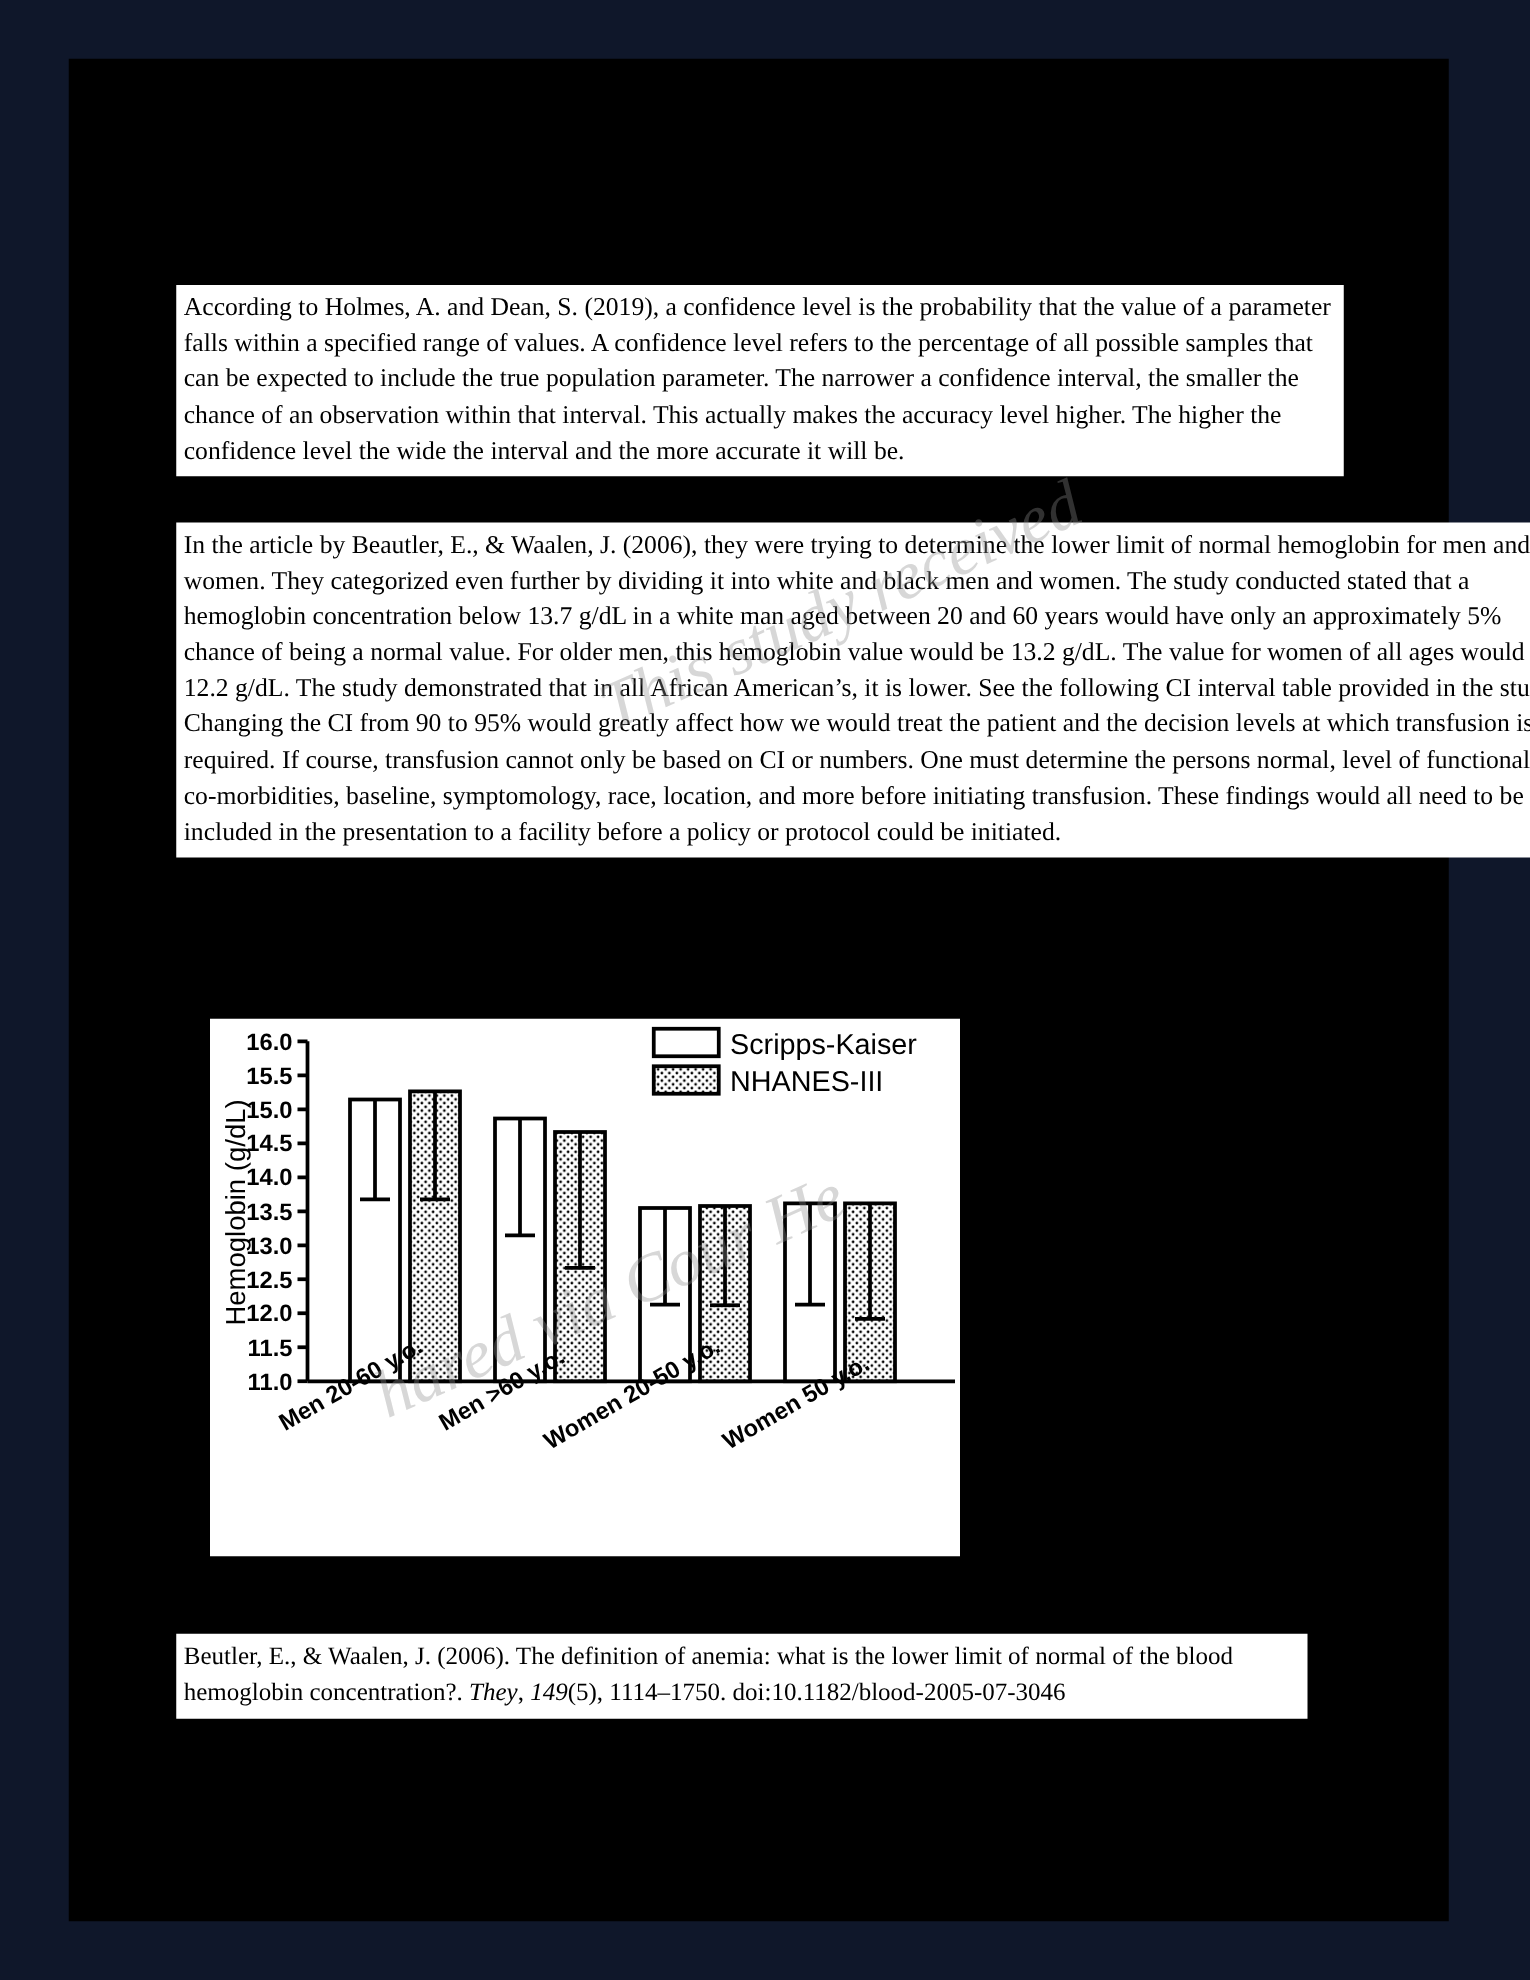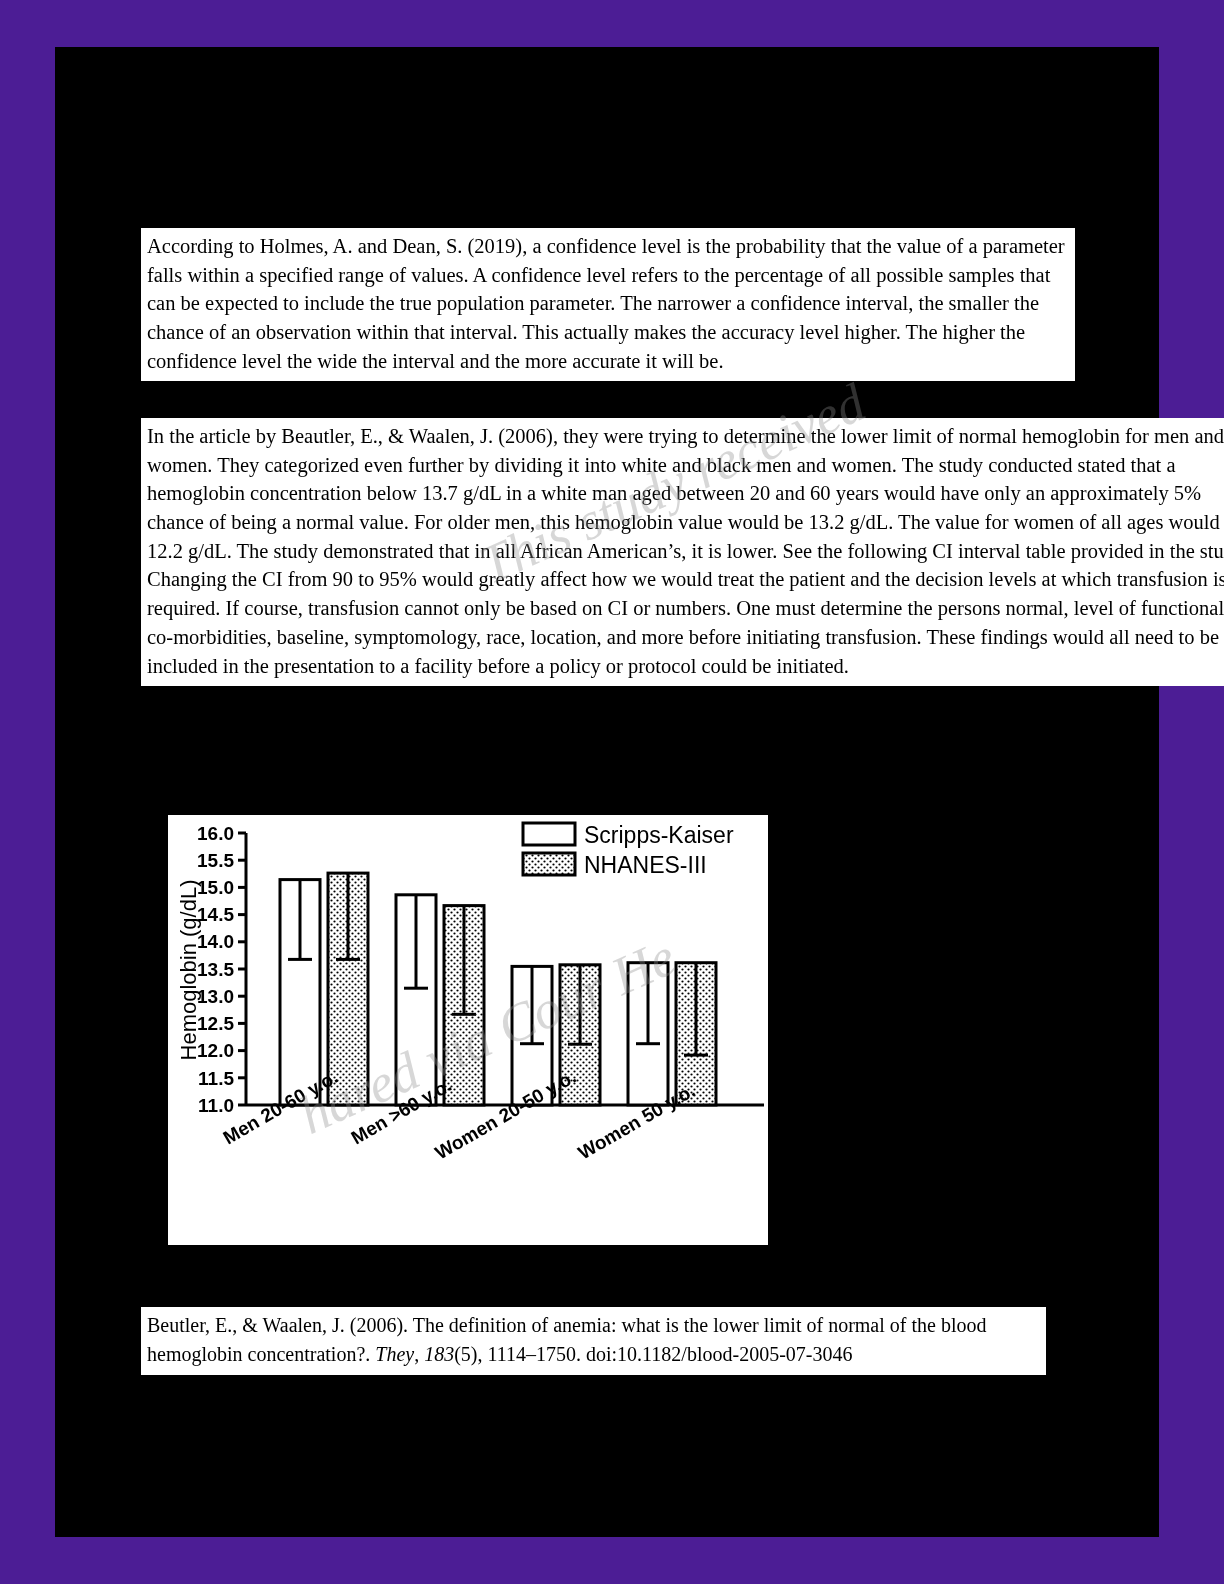--- a/index.html
+++ b/index.html
@@ -4,21 +4,21 @@
 <style>
   html, body {
     margin: 0;
     padding: 0;
     background: #ffffff;
   }
   .page {
     position: relative;
     width: 1224px;
     height: 1584px;
-    background: #4c1d95;
+    background: #0f172a;
     overflow: hidden;
     font-family: "Liberation Serif", serif;
   }
   .sheet {
     position: absolute;
     left: 55px;
     top: 47px;
     width: 1104px;
     height: 1490px;
     background: #000000;
@@ -178,17 +178,17 @@
 
       <g>
         <rect x="355" y="8" width="52" height="22" fill="#ffffff" stroke="#000" stroke-width="3"></rect>
         <text x="416" y="28" font-family="Liberation Sans, sans-serif" font-size="23" fill="#000">Scripps-Kaiser</text>
         <rect x="355" y="38" width="52" height="22" fill="url(#dots)" stroke="#000" stroke-width="3"></rect>
         <text x="416" y="58" font-family="Liberation Sans, sans-serif" font-size="23" fill="#000">NHANES-III</text>
       </g>
     </svg>
   </div>
 
-  <div class="text-block" id="reference-block"><span>Beutler, E., &amp; Waalen, J. (2006). The definition of anemia: what is the lower limit of normal of the blood hemoglobin concentration?. </span><span class="italic">They</span><span>, </span><span class="italic">183</span><span>(5), 1114–1750. doi:10.1182/blood-2005-07-3046</span></div>
+  <div class="text-block" id="reference-block"><span>Beutler, E., &amp; Waalen, J. (2006). The definition of anemia: what is the lower limit of normal of the blood hemoglobin concentration?. </span><span class="italic">They</span><span>, </span><span class="italic">149</span><span>(5), 1114–1750. doi:10.1182/blood-2005-07-3046</span></div>
 
   <div class="watermark" id="wm-1">This study received</div>
   <div class="watermark" id="wm-2">hared via Cour He</div>
 </div>
 
 </body></html>

